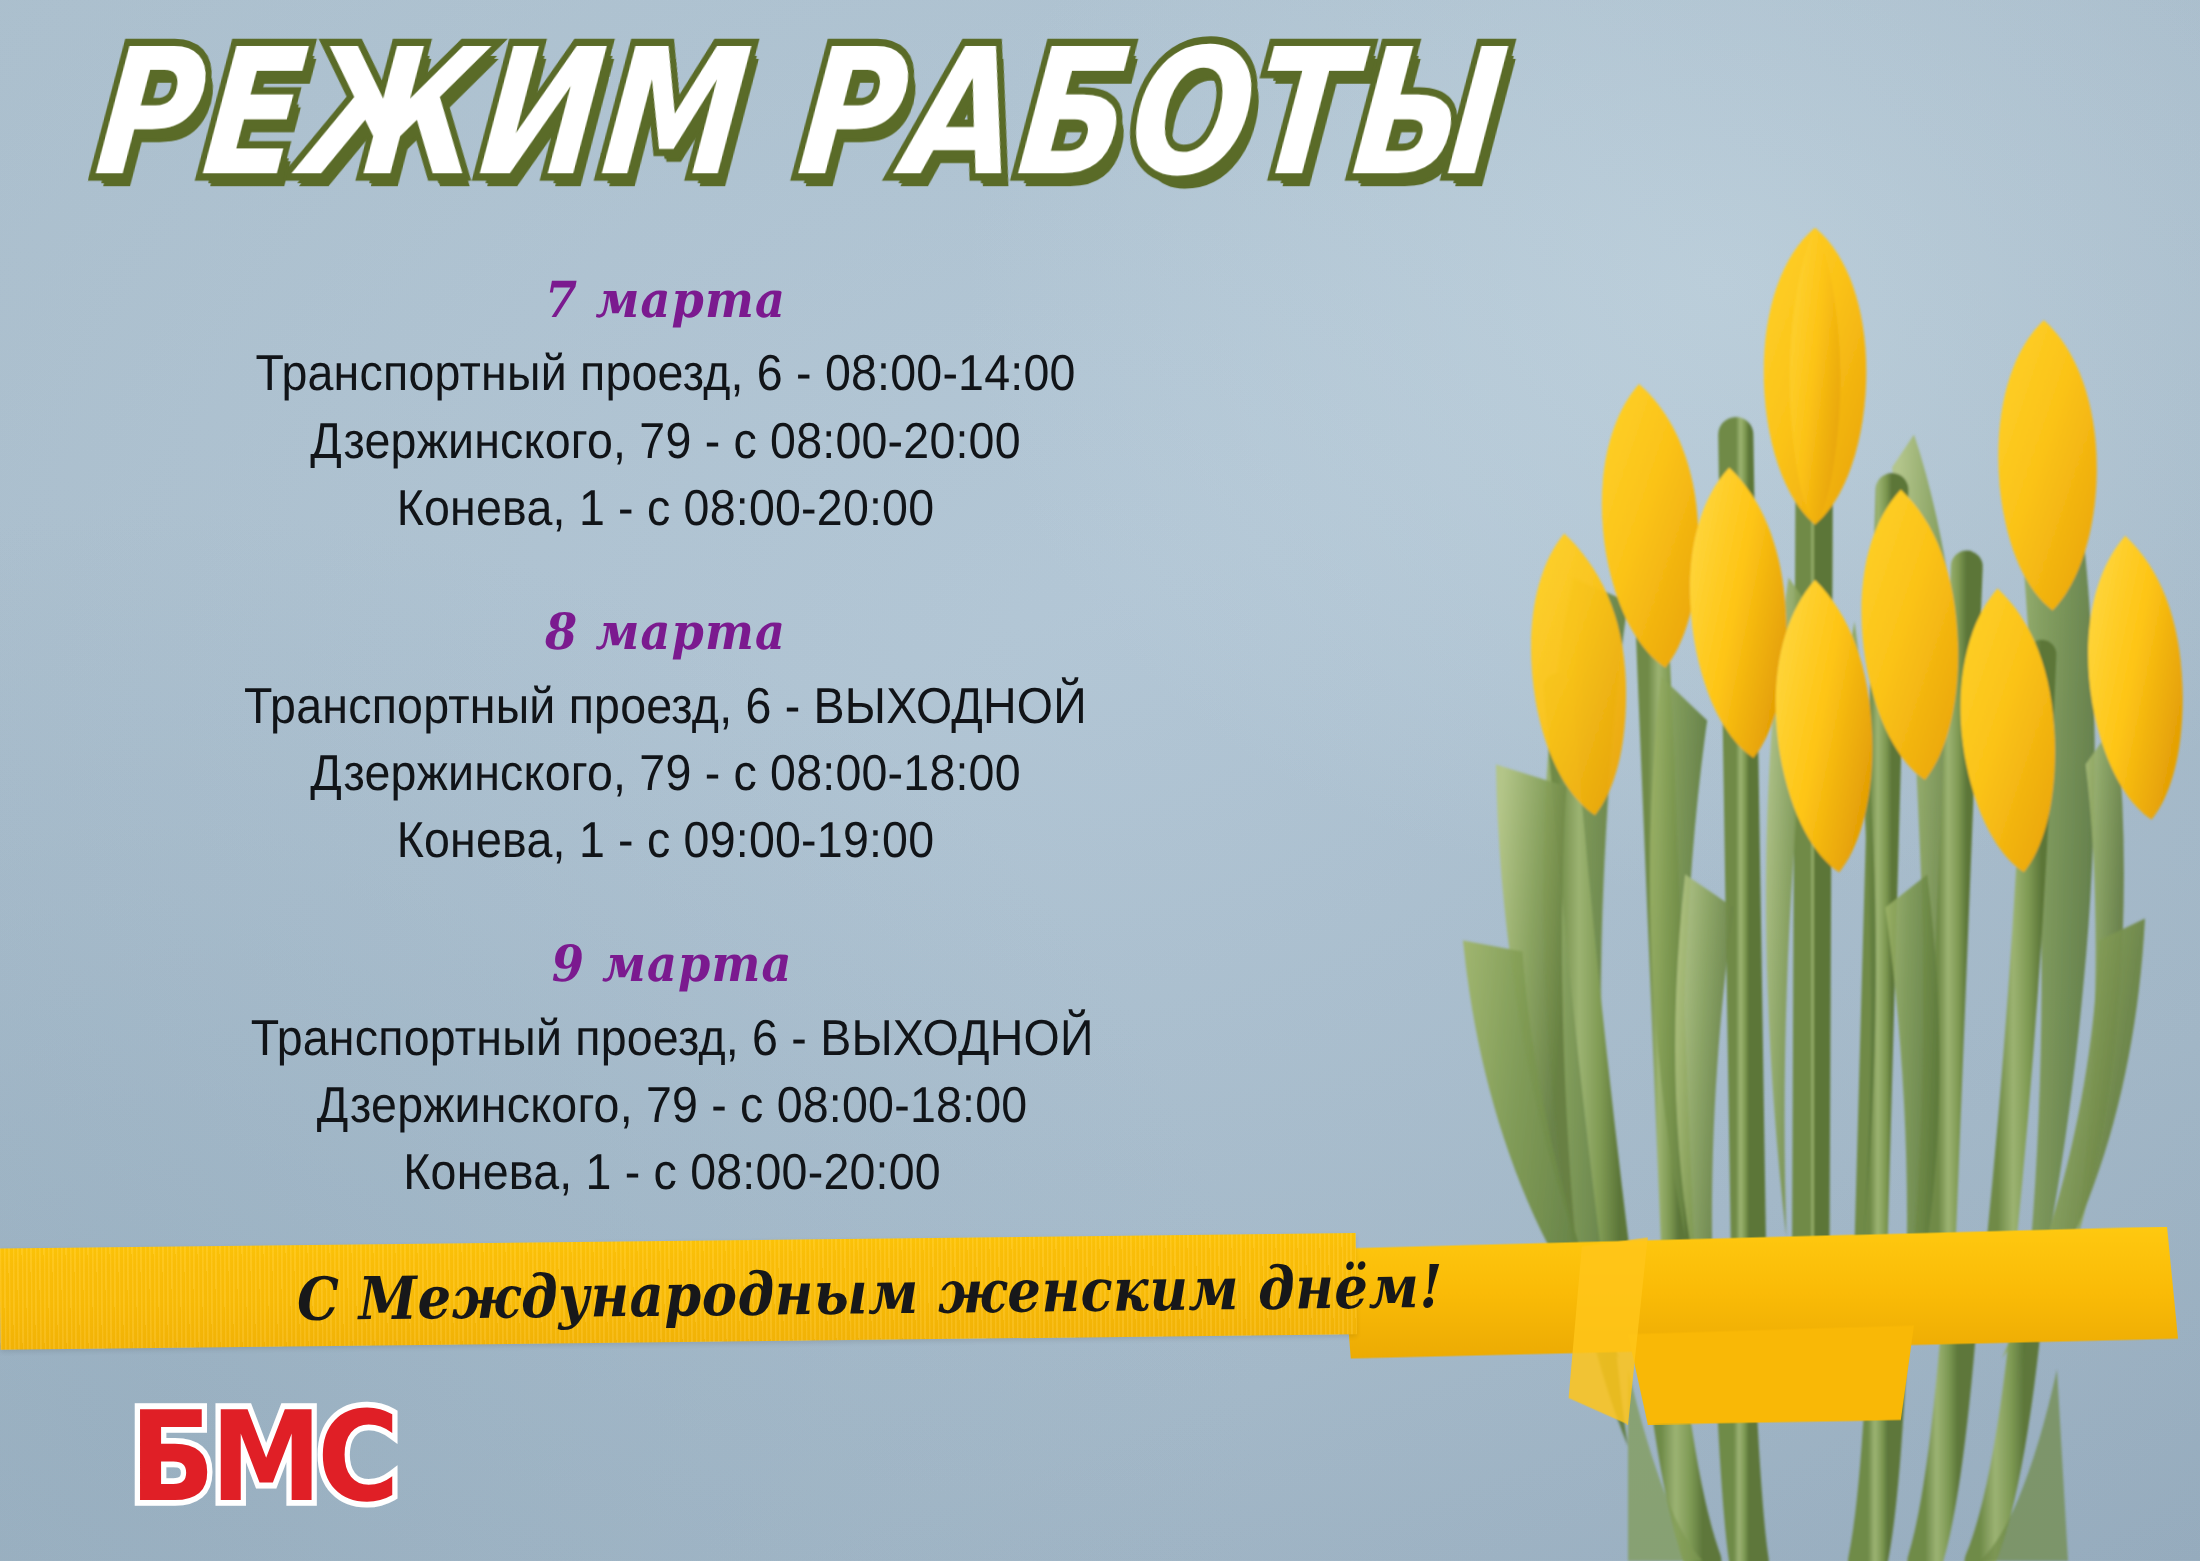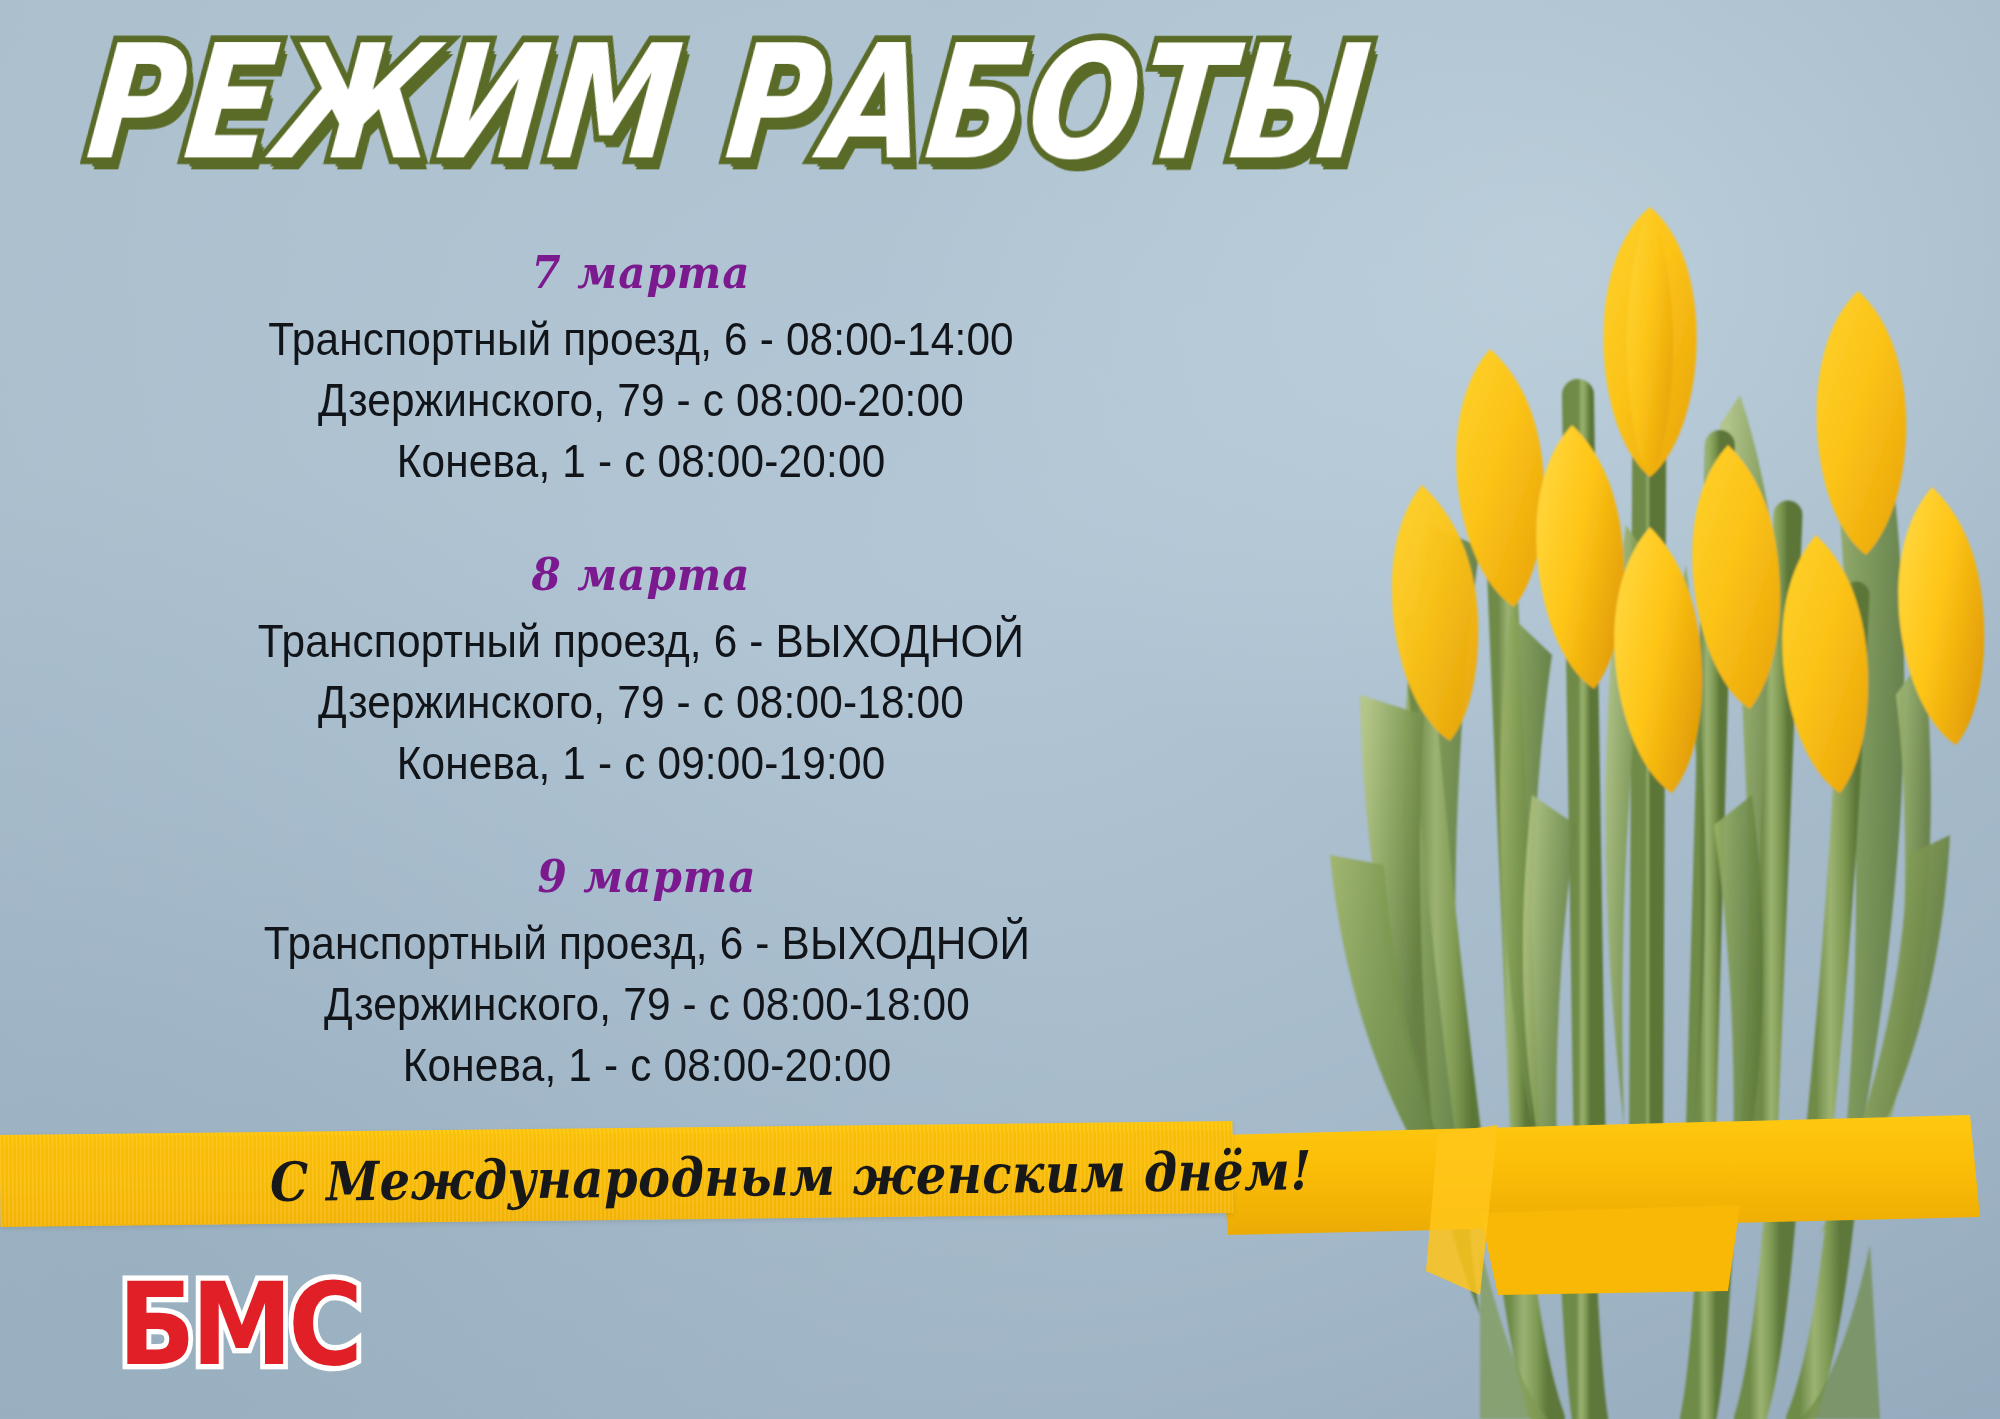--- a/index.html
+++ b/index.html
@@ -53,24 +53,23 @@
     -webkit-text-stroke: 11px #5a6b28;
     paint-order: stroke fill;
     text-shadow:
        6px 7px 0 #5a6b28,
        8px 9px 0 #5a6b28;
   }
 
   
   .schedule {
     position: absolute;
-    left: 15px;
+    left: 0;
     top: 248px;
     width: 1210px;
-    padding-left: 21px;
   }
   .block { margin-bottom: 58px; }
   .block:last-child { margin-bottom: 0; margin-left: 12px; }
 
   .date {
     text-align: center;
     font-family: "DejaVu Serif", serif;
     font-style: italic;
     font-weight: bold;
     font-size: 42px;

